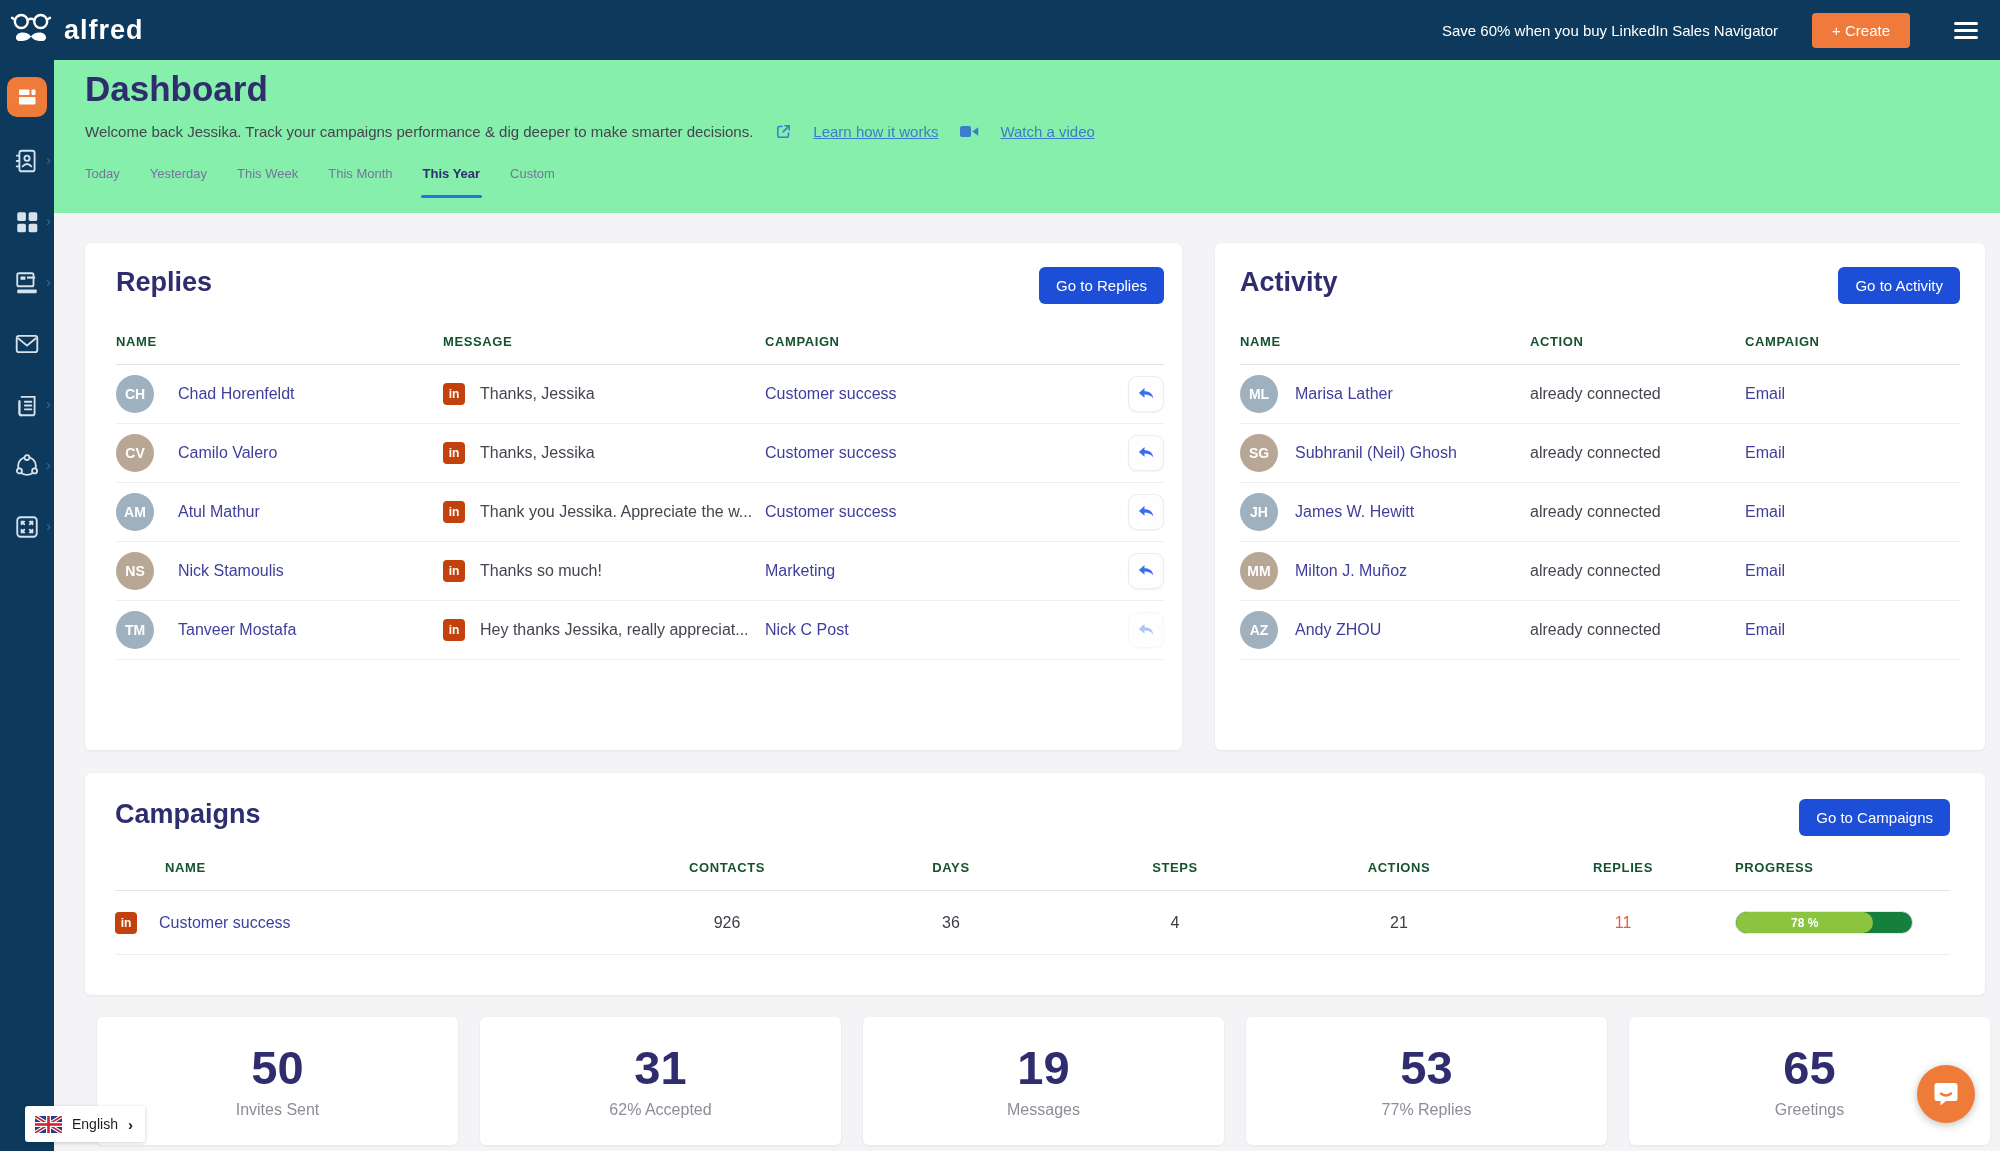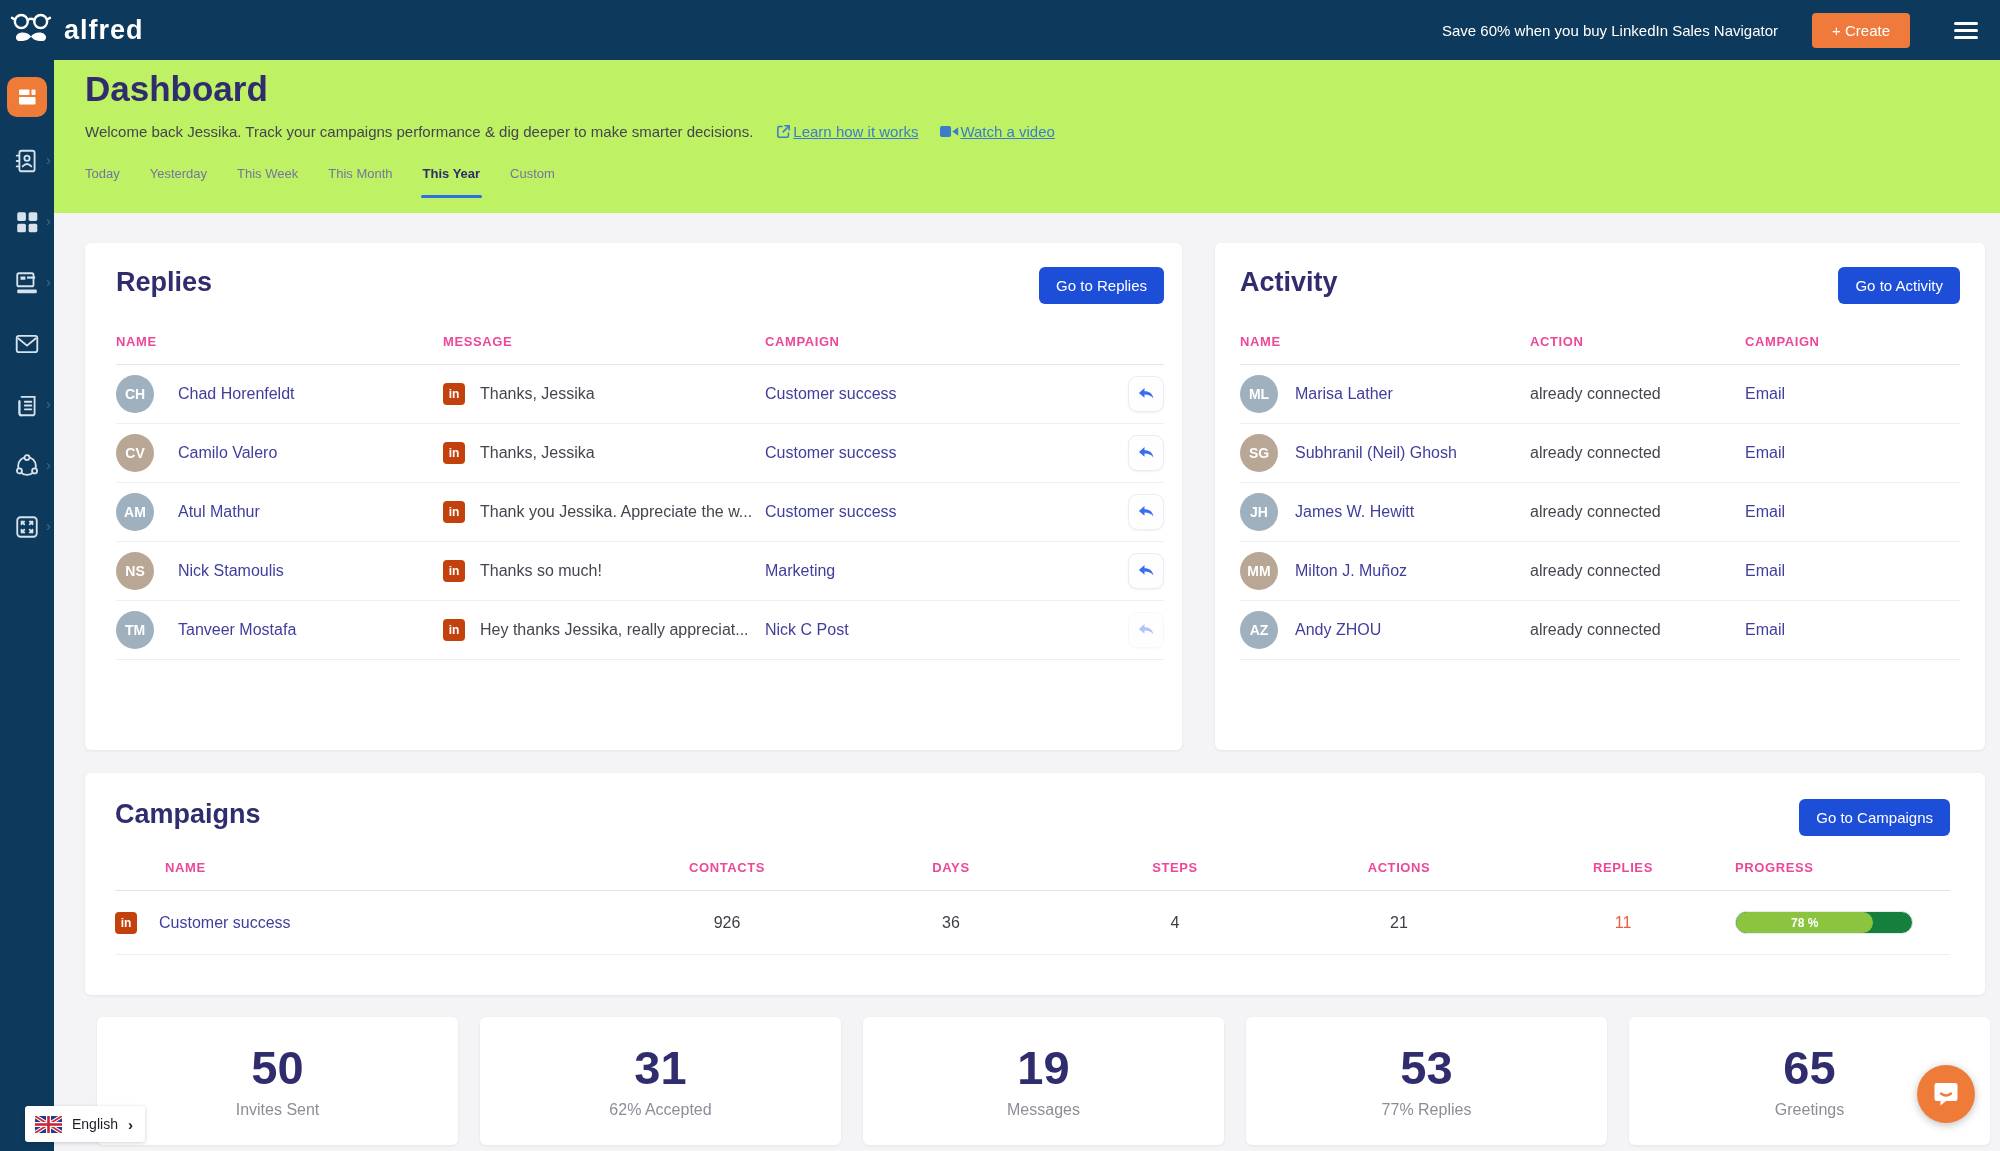--- a/index.html
+++ b/index.html
@@ -22,41 +22,41 @@
   .sidebar { position:absolute; left:0; top:0; bottom:0; width:54px; background:#0d3a5c; z-index:5;
              display:flex; flex-direction:column; align-items:center; padding-top:64px; }
   .side-item { position:relative; width:54px; height:61px; display:flex; align-items:center; justify-content:center; cursor:pointer; }
   .side-item.active { height:66px; }
   .active-box { width:40px; height:40px; background:#ee7c38; border-radius:10px; display:flex; align-items:center; justify-content:center; }
   .side-item svg.lineic { width:26px; height:26px; }
   .chev { position:absolute; right:3px; top:50%; transform:translateY(-58%); color:#3f6a8d; font-size:15px; line-height:1; }
 
   
   .content { position:absolute; left:54px; top:47px; width:1946px; bottom:0; }
-  .page-head { background:#bef264; height:166px; padding:22px 0 0 31px; position:relative; }
+  .page-head { background:#86efac; height:166px; padding:22px 0 0 31px; position:relative; }
   .page-title { color:#2f2d6d; font-size:35px; font-weight:700; }
   .welcome-line { margin-top:14px; font-size:15px; color:#45454f; display:flex; align-items:center; gap:8px; }
-  .head-link { color:#3b7dc8; text-decoration:underline; display:inline-flex; align-items:center; gap:1px; margin-left:14px; cursor:pointer; }
+  .head-link { color:#3b7dc8; text-decoration:underline; display:inline-flex; align-items:center; gap:21px; margin-left:14px; cursor:pointer; }
   .head-link svg { flex:0 0 auto; }
   .tabs { display:flex; gap:30px; margin-top:26px; font-size:13px; }
   .tab { color:#75749e; cursor:pointer; padding-bottom:17px; position:relative; }
   .tab.active { color:#2f2d6d; font-weight:700; }
   .tab.active::after { content:""; position:absolute; left:-2px; right:-2px; bottom:0; height:3px; background:#2e6fe8; border-radius:2px; }
 
   .main-area { padding:30px 15px 0 31px; }
   .card { background:#fff; border-radius:6px; box-shadow:0 1px 3px rgba(20,30,60,.07); }
   .row1 { display:flex; gap:33px; }
   .replies-card { width:1097px; height:507px; padding:24px 18px 0 31px; }
   .activity-card { width:770px; height:507px; padding:24px 25px 0 25px; }
   .card-top { display:flex; align-items:flex-start; justify-content:space-between; }
   .card-title { color:#2f2d6d; font-size:27px; font-weight:700; }
   .goto-btn { background:#1d4ed8; color:#fff; border:none; border-radius:6px; font-size:15px;
               padding:10px 17px; cursor:pointer; font-family:inherit; }
 
-  .thead { font-size:13px; font-weight:700; color:#ec4899; letter-spacing:.6px;
+  .thead { font-size:13px; font-weight:700; color:#14532d; letter-spacing:.6px;
            border-bottom:1px solid #e3e3e9; padding:30px 0 15px 0; display:grid; align-items:end; }
   .replies-head { grid-template-columns:327px 322px 1fr; }
   .activity-head { grid-template-columns:290px 215px 1fr; }
 
   .trow { display:grid; align-items:center; height:59px; border-bottom:1px solid #efeff3; }
   .replies-row { grid-template-columns:62px 265px 37px 285px 326px 1fr; }
   .activity-row { grid-template-columns:55px 235px 215px 1fr; }
 
   .avatar { width:38px; height:38px; border-radius:50%; display:flex; align-items:center; justify-content:center;
             font-size:14px; font-weight:700; color:#fff; }

